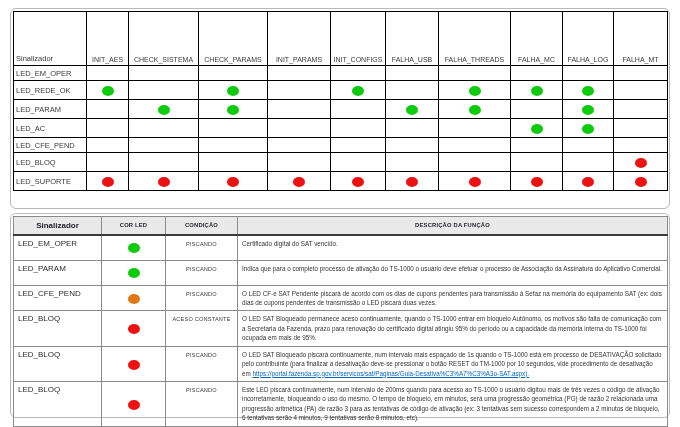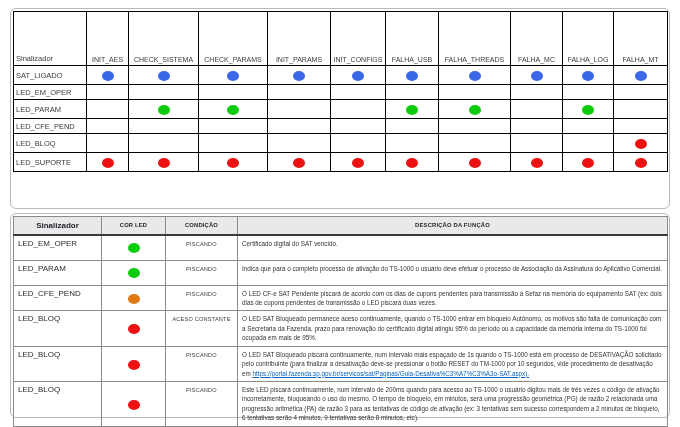--- a/index.html
+++ b/index.html
@@ -83,55 +83,68 @@
           <th>INIT_CONFIGS</th>
           <th>FALHA_USB</th>
           <th>FALHA_THREADS</th>
           <th>FALHA_MC</th>
           <th>FALHA_LOG</th>
           <th>FALHA_MT</th>
         </tr>
     </thead>
     <tbody id="matrix-body">
         <tr>
-          <td class="label">SAT_LIGADO</td>
-          <td><span class="dot" style="background: rgb(58, 102, 232);"></span></td>
-          <td><span class="dot" style="background: rgb(58, 102, 232);"></span></td>
-          <td><span class="dot" style="background: rgb(58, 102, 232);"></span></td>
-          <td><span class="dot" style="background: rgb(58, 102, 232);"></span></td>
-          <td><span class="dot" style="background: rgb(58, 102, 232);"></span></td>
-          <td><span class="dot" style="background: rgb(58, 102, 232);"></span></td>
-          <td><span class="dot" style="background: rgb(58, 102, 232);"></span></td>
-          <td><span class="dot" style="background: rgb(58, 102, 232);"></span></td>
-          <td><span class="dot" style="background: rgb(58, 102, 232);"></span></td>
-          <td><span class="dot" style="background: rgb(58, 102, 232);"></span></td>
-        </tr>
-        <tr>
           <td class="label">LED_EM_OPER</td>
           <td></td>
           <td></td>
           <td></td>
           <td></td>
           <td></td>
           <td></td>
           <td></td>
           <td></td>
           <td></td>
           <td></td>
         </tr>
         <tr>
+          <td class="label">LED_REDE_OK</td>
+          <td><span class="dot" style="background: rgb(14, 203, 14);"></span></td>
+          <td></td>
+          <td><span class="dot" style="background: rgb(14, 203, 14);"></span></td>
+          <td></td>
+          <td><span class="dot" style="background: rgb(14, 203, 14);"></span></td>
+          <td></td>
+          <td><span class="dot" style="background: rgb(14, 203, 14);"></span></td>
+          <td><span class="dot" style="background: rgb(14, 203, 14);"></span></td>
+          <td><span class="dot" style="background: rgb(14, 203, 14);"></span></td>
+          <td></td>
+        </tr>
+        <tr>
           <td class="label">LED_PARAM</td>
           <td></td>
           <td><span class="dot" style="background: rgb(14, 203, 14);"></span></td>
           <td><span class="dot" style="background: rgb(14, 203, 14);"></span></td>
           <td></td>
           <td></td>
           <td><span class="dot" style="background: rgb(14, 203, 14);"></span></td>
           <td><span class="dot" style="background: rgb(14, 203, 14);"></span></td>
           <td></td>
+          <td><span class="dot" style="background: rgb(14, 203, 14);"></span></td>
+          <td></td>
+        </tr>
+        <tr>
+          <td class="label">LED_AC</td>
+          <td></td>
+          <td></td>
+          <td></td>
+          <td></td>
+          <td></td>
+          <td></td>
+          <td></td>
+          <td><span class="dot" style="background: rgb(14, 203, 14);"></span></td>
           <td><span class="dot" style="background: rgb(14, 203, 14);"></span></td>
           <td></td>
         </tr>
         <tr>
           <td class="label">LED_CFE_PEND</td>
           <td></td>
           <td></td>
           <td></td>
           <td></td>
           <td></td>

